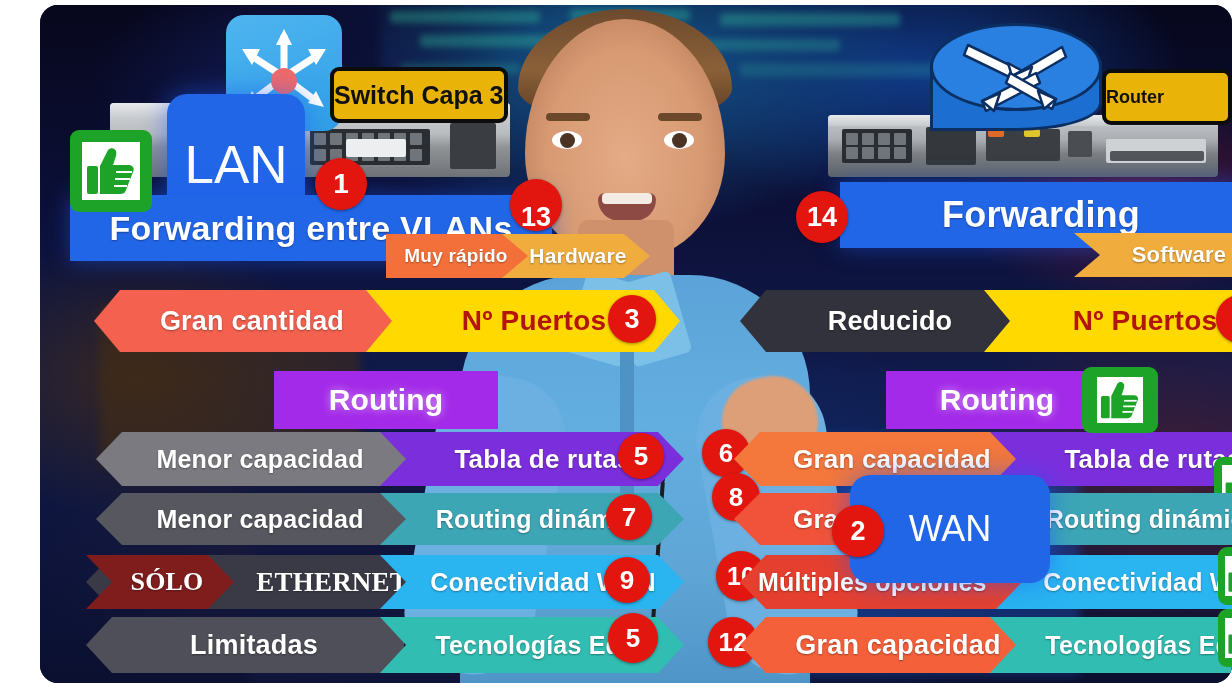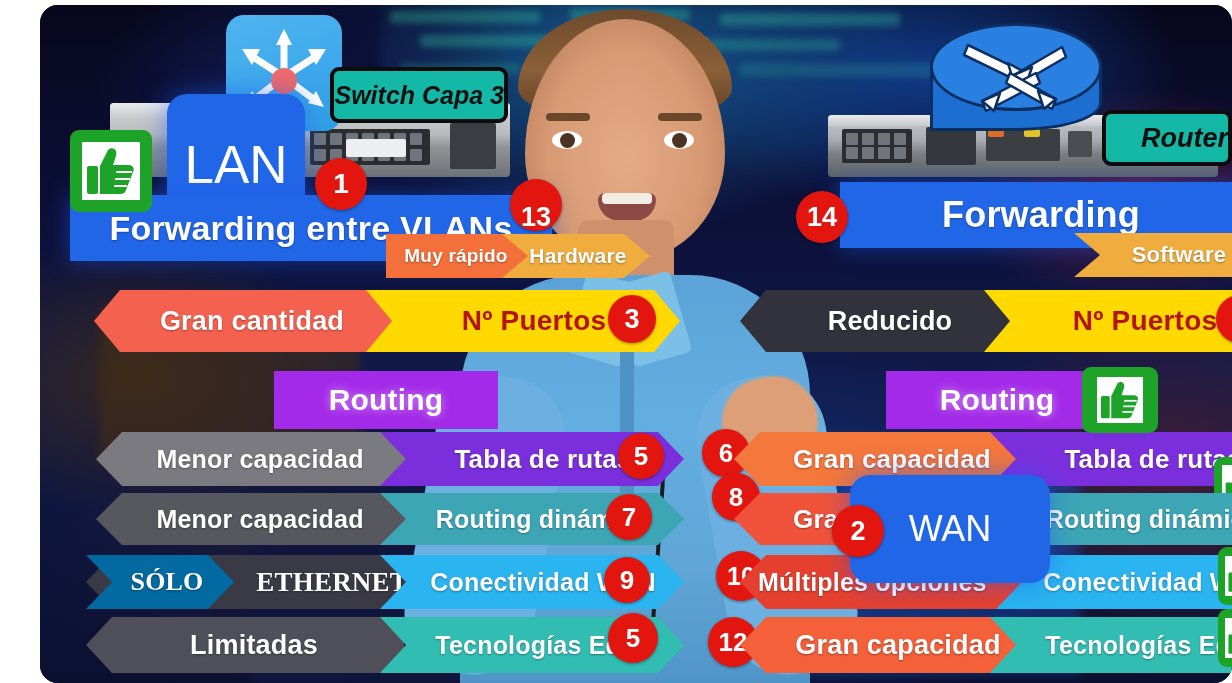--- a/index.html
+++ b/index.html
@@ -74,23 +74,23 @@
     position:absolute;display:flex;align-items:center;justify-content:center;
     color:#fff;font-weight:700;letter-spacing:.2px;white-space:nowrap;
     text-shadow:0 1px 2px rgba(0,0,0,.35);
   }
   .chev{ clip-path: polygon(0 0, calc(100% - 26px) 0, 100% 50%, calc(100% - 26px) 100%, 0 100%, 0 100%); }
   .chev-notch{ clip-path: polygon(0 0, calc(100% - 26px) 0, 100% 50%, calc(100% - 26px) 100%, 0 100%, 26px 50%); }
   .chev-left{ clip-path: polygon(26px 0, 100% 0, 100% 100%, 26px 100%, 0 50%); }
 
   
   .plaque{
-    position:absolute;display:flex;align-items:center;justify-content:flex-end;
-    background:#14b8a6;border:4px solid #0c0c0c;border-radius:9px;
-    color:#101010;font-weight:700;font-style:italic;
+    position:absolute;display:flex;align-items:center;justify-content:flex-start;
+    background:#eab308;border:4px solid #0c0c0c;border-radius:9px;
+    color:#101010;font-weight:700;
   }
 
   
   .badge{
     position:absolute;display:flex;align-items:center;justify-content:center;
     background:#e2160f;color:#fff;border-radius:50%;
     font-weight:700;line-height:1;box-shadow:0 1px 3px rgba(0,0,0,.4);
   }
 
   
@@ -244,21 +244,21 @@
         <polygon points="132,18 84,46 88,56 136,28"></polygon>
         <polygon points="84,46 102,38 96,56"></polygon>
         <polygon points="52,72 106,44 110,54 56,82"></polygon>
         <polygon points="52,72 70,64 64,82"></polygon>
         <polygon points="126,70 80,44 76,54 122,80"></polygon>
         <polygon points="126,70 108,62 114,80"></polygon>
       </g>
     </svg>
   </div>
 
-  <div class="plaque" style="left:1062px;top:64px;width:122px;height:48px;font-size:27px;margin-top:41px;">
+  <div class="plaque" style="left:1062px;top:64px;width:122px;height:48px;font-size:18px;">
     <span>Router</span>
   </div>
 
   <div class="tile" style="left:127px;top:89px;width:138px;height:140px;font-size:53px;">
     <span>LAN</span>
   </div>
 
   <div class="bar" style="left:30px;top:190px;width:482px;height:66px;background:#2266e8;font-size:34px;box-shadow:0 0 22px rgba(30,90,240,.5);">
     <span>Forwarding entre VLANs</span>
   </div>
@@ -377,21 +377,21 @@
   <div class="bar chev-left" style="left:694px;top:488px;width:280px;height:52px;background:#f0533a;font-size:26px;padding-left:18px;">
     <span>Gran capacidad</span>
   </div>
   <div class="bar chev-notch" style="left:950px;top:488px;width:282px;height:52px;background:#3da6b5;font-size:25px;padding-left:22px;">
     <span>Routing dinámico</span>
   </div>
 
   <div class="bar chev-left" style="left:46px;top:550px;width:300px;height:54px;background:#3a3a46;font-size:27px;padding-left:22px;font-family:'Liberation Serif',serif;justify-content:flex-end;padding-right:22px;">
     <span>ETHERNET</span>
   </div>
-  <div class="bar chev-notch" style="left:46px;top:550px;width:134px;height:54px;background:#0369a1;font-size:26px;font-family:'Liberation Serif',serif;padding-left:14px;">
+  <div class="bar chev-notch" style="left:46px;top:550px;width:134px;height:54px;background:#7f1d1d;font-size:26px;font-family:'Liberation Serif',serif;padding-left:14px;">
     <span>SÓLO</span>
   </div>
   <div class="bar chev-notch" style="left:340px;top:550px;width:282px;height:54px;background:#2ab4f0;font-size:25px;padding-left:22px;">
     <span>Conectividad WAN</span>
   </div>
   <div class="badge" style="left:564px;top:552px;width:46px;height:46px;font-size:26px;">
     <span>9</span>
   </div>
 
   <div class="badge" style="left:676px;top:546px;width:50px;height:50px;font-size:25px;">

